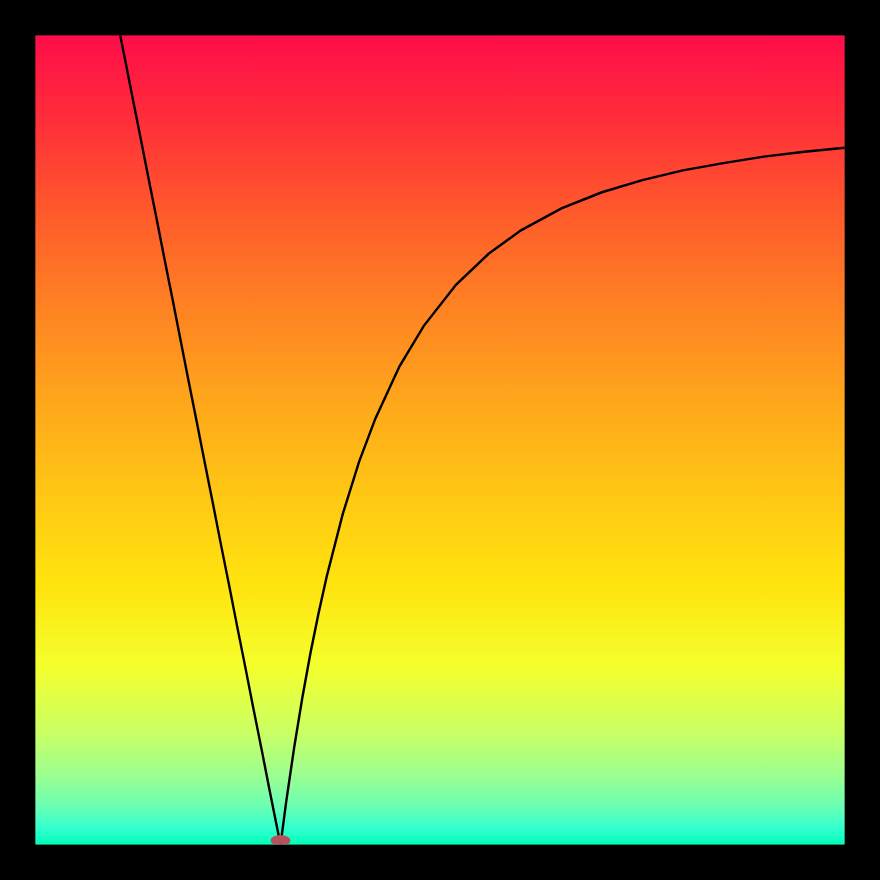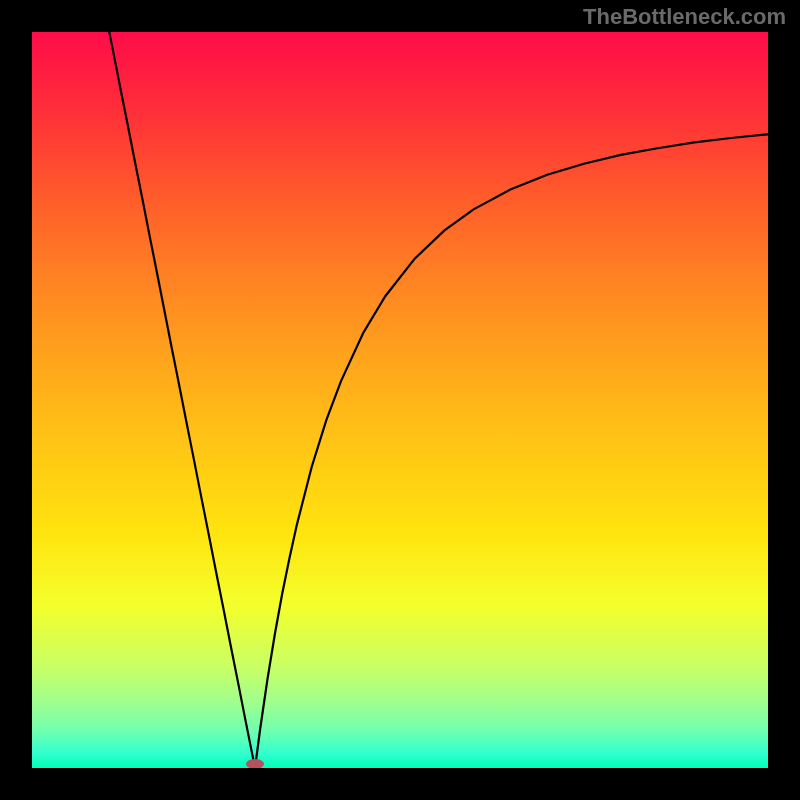--- a/index.html
+++ b/index.html
@@ -61,21 +61,20 @@
     stroke-linecap: round;
   }
   .trough {
     fill: #b5525f;
   }
 </style>
 </head>
 <body>
 <div class="container">
 
-  <div class="watermark">TheBottleneck.com</div>
 
   <div class="plot">
     <div class="gradient"></div>
     <svg class="lines" viewBox="0 0 736 736" preserveAspectRatio="none">
       <path id="curve-path" class="curve" d="M77.28 0.00 L80.96 18.40 L88.32 55.94 L95.68 92.74 L103.04 130.27 L110.40 167.07 L117.76 204.61 L125.12 241.41 L132.48 278.94 L139.84 316.48 L147.20 353.28 L154.56 390.82 L161.92 427.62 L169.28 465.15 L176.64 501.95 L184.00 539.49 L191.36 576.29 L198.72 613.82 L206.08 650.62 L213.44 688.16 L219.33 717.60 L223.01 736.00 L223.01 736.00 L228.16 696.99 L235.52 646.94 L242.88 602.05 L250.24 561.57 L257.60 525.50 L264.96 492.38 L279.68 434.98 L294.40 387.87 L309.12 348.86 L331.20 301.02 L353.28 264.22 L382.72 226.69 L412.16 198.72 L441.60 177.38 L478.40 157.50 L515.20 142.78 L552.00 131.74 L588.80 122.91 L625.60 116.29 L662.40 110.40 L699.20 105.98 L736.00 102.30"></path>
       <ellipse id="trough-dot" class="trough" cx="223.01" cy="732.00" rx="9" ry="5"></ellipse>
     </svg>
   </div>
 
 </div>

